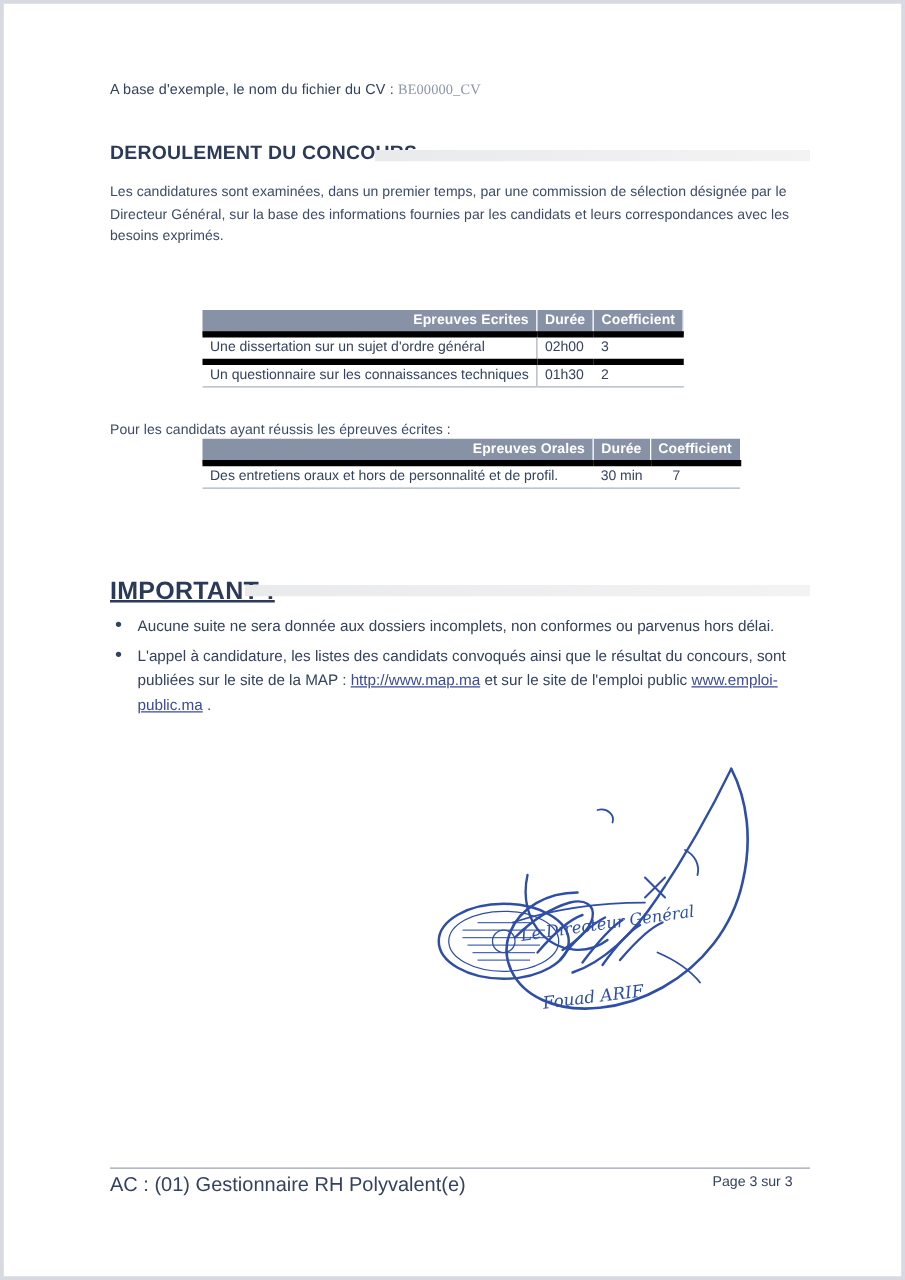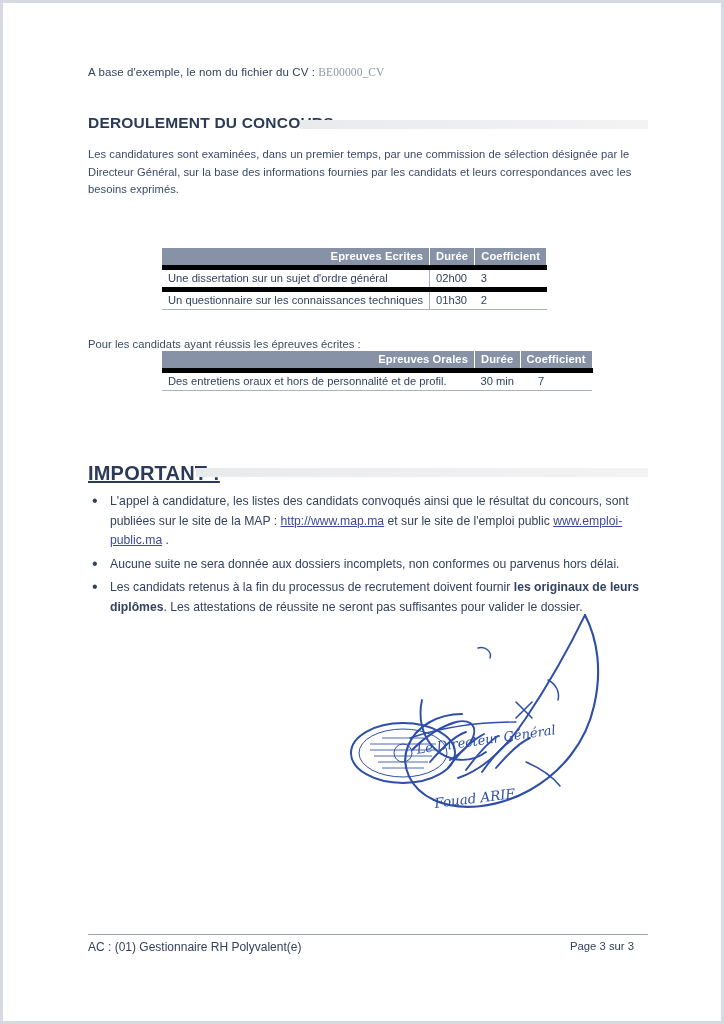--- a/index.html
+++ b/index.html
@@ -191,21 +191,21 @@
     left: 88px;
     top: 934px;
     width: 560px;
     height: 1px;
     background: #9aa3b4;
   }
   .footer-left {
     position: absolute;
     left: 88px;
     top: 940px;
-    font-size: 12px;
+    font-size: 16px;
     color: #33425f;
   }
   .footer-right {
     position: absolute;
     left: 570px;
     top: 940px;
     font-size: 11.3px;
     color: #33425f;
   }
 </style>
@@ -271,27 +271,24 @@
         </tr>
       </tbody>
     </table>
   </div>
 
   <div class="section-title" id="important-title">IMPORTANT :</div>
   <div class="section-title-rule" id="important-rule"></div>
 
   <div class="bullets">
     <div class="bullet">
-      <span>L'appel à candidature, les listes des candidats convoqués ainsi que le résultat du concours, sont publiées sur le site de la MAP : </span><a class="ul-link" href="#">http://www.map.ma</a><span> et sur le site de l'emploi public </span><a class="ul-link" href="#">www.emploi-public.ma</a><span> .</span>
-    </div>
-    <div class="bullet">
       <span>Aucune suite ne sera donnée aux dossiers incomplets, non conformes ou parvenus hors délai.</span>
     </div>
     <div class="bullet">
-      <span>Les candidats retenus à la fin du processus de recrutement doivent fournir </span><span class="bold">les originaux de leurs diplômes</span><span>. Les attestations de réussite ne seront pas suffisantes pour valider le dossier.</span>
+      <span>L'appel à candidature, les listes des candidats convoqués ainsi que le résultat du concours, sont publiées sur le site de la MAP : </span><a class="ul-link" href="#">http://www.map.ma</a><span> et sur le site de l'emploi public </span><a class="ul-link" href="#">www.emploi-public.ma</a><span> .</span>
     </div>
   </div>
 
   <div class="signature-area">
     <svg class="sig-svg" width="320" height="240" viewBox="0 0 320 240">
       <g fill="none" stroke="#2e4ea8" stroke-width="1.9" stroke-linecap="round">
         <path d="M255 5 C238 40 216 78 196 108 C176 138 152 160 128 168"></path>
         <path d="M255 5 C268 30 272 62 264 96 C256 132 232 162 200 180 C168 198 130 202 104 190 C80 179 70 156 78 136 C86 116 108 104 132 104" stroke-width="2.1"></path>
         <path d="M92 90 C88 108 92 126 104 138 C118 152 140 154 156 142"></path>
         <path d="M82 140 C96 126 112 116 126 112 C138 109 146 114 144 124 C142 134 130 144 120 150"></path>

